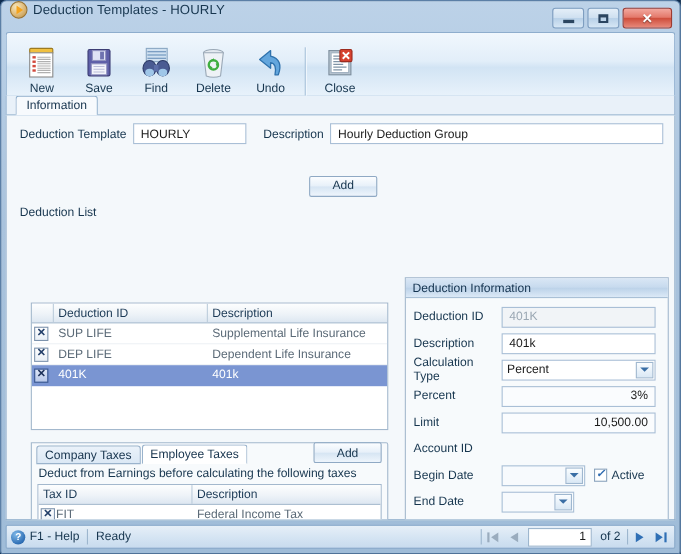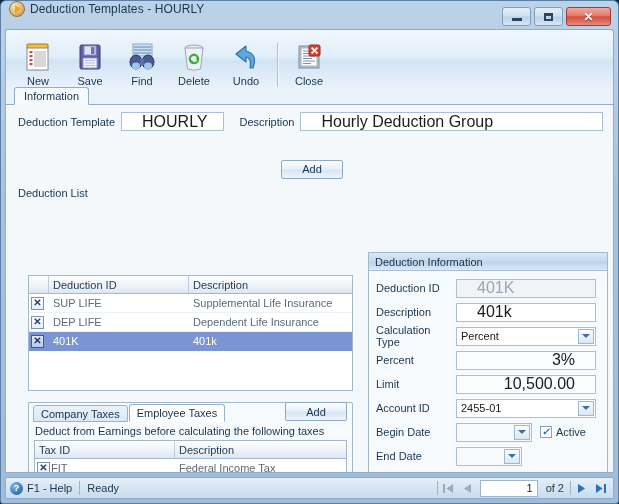--- a/index.html
+++ b/index.html
@@ -156,23 +156,23 @@
     display: flex;
     align-items: center;
     padding: 7px 10px 0 12px;
     gap: 6px;
   }
   .lbl { font-size: 11px; color: #17364f; white-space: nowrap; }
   .field {
     border: 1px solid #a9bfd6;
     background: #ffffff;
     height: 19px;
-    font-size: 16px;
+    font-size: 11px;
     color: #1b1b1b;
-    padding: 0 20px;
+    padding: 0 6px;
     display: flex;
     align-items: center;
     overflow: hidden;
     white-space: nowrap;
   }
   .field.ro { background: #f1f4f7; color: #9aa7b3; }
   .field.num { justify-content: flex-end; background: #fafcfe; }
 
   
   .sec-row {
@@ -621,26 +621,20 @@
 
         <div class="prow">
           <span class="plbl">Limit</span>
           <div class="field num" style="width:140px">
             <span>10,500.00</span>
           </div>
         </div>
 
         <div class="prow">
           <span class="plbl">Account ID</span>
-          <div class="combo" style="width:140px">
-            <span>2455-01</span>
-            <span class="arrow">
-                <i></i>
-              </span>
-          </div>
         </div>
 
         <div class="prow">
           <span class="plbl">Begin Date</span>
           <div class="combo empty" style="width:76px">
             <span></span>
             <span class="arrow">
                 <i></i>
               </span>
           </div>

